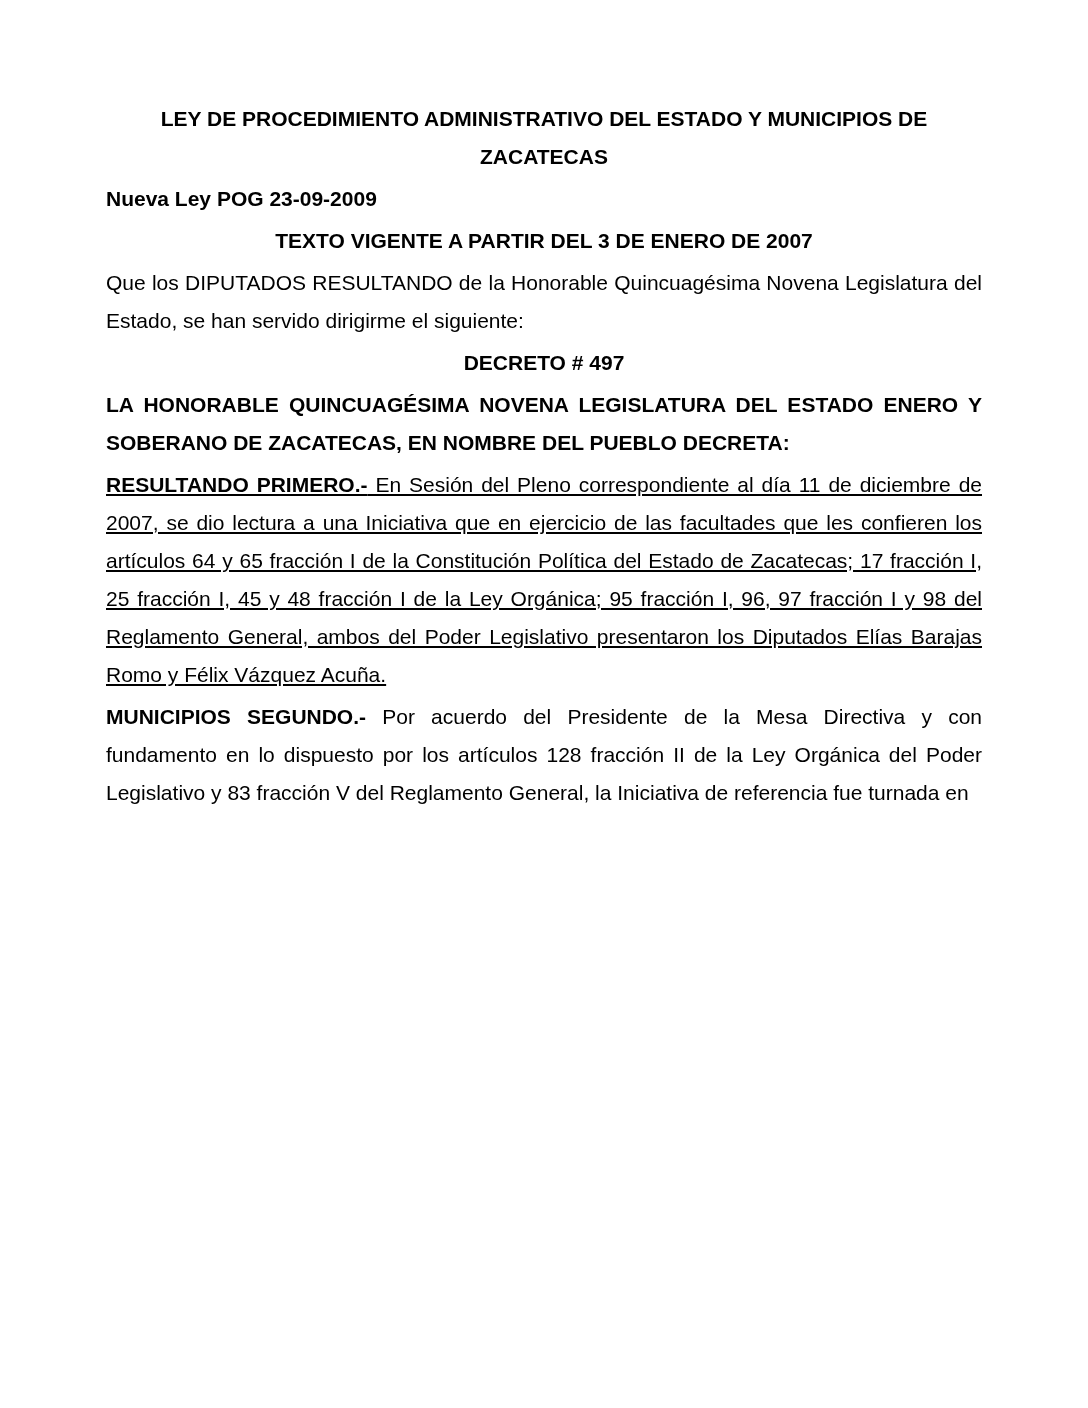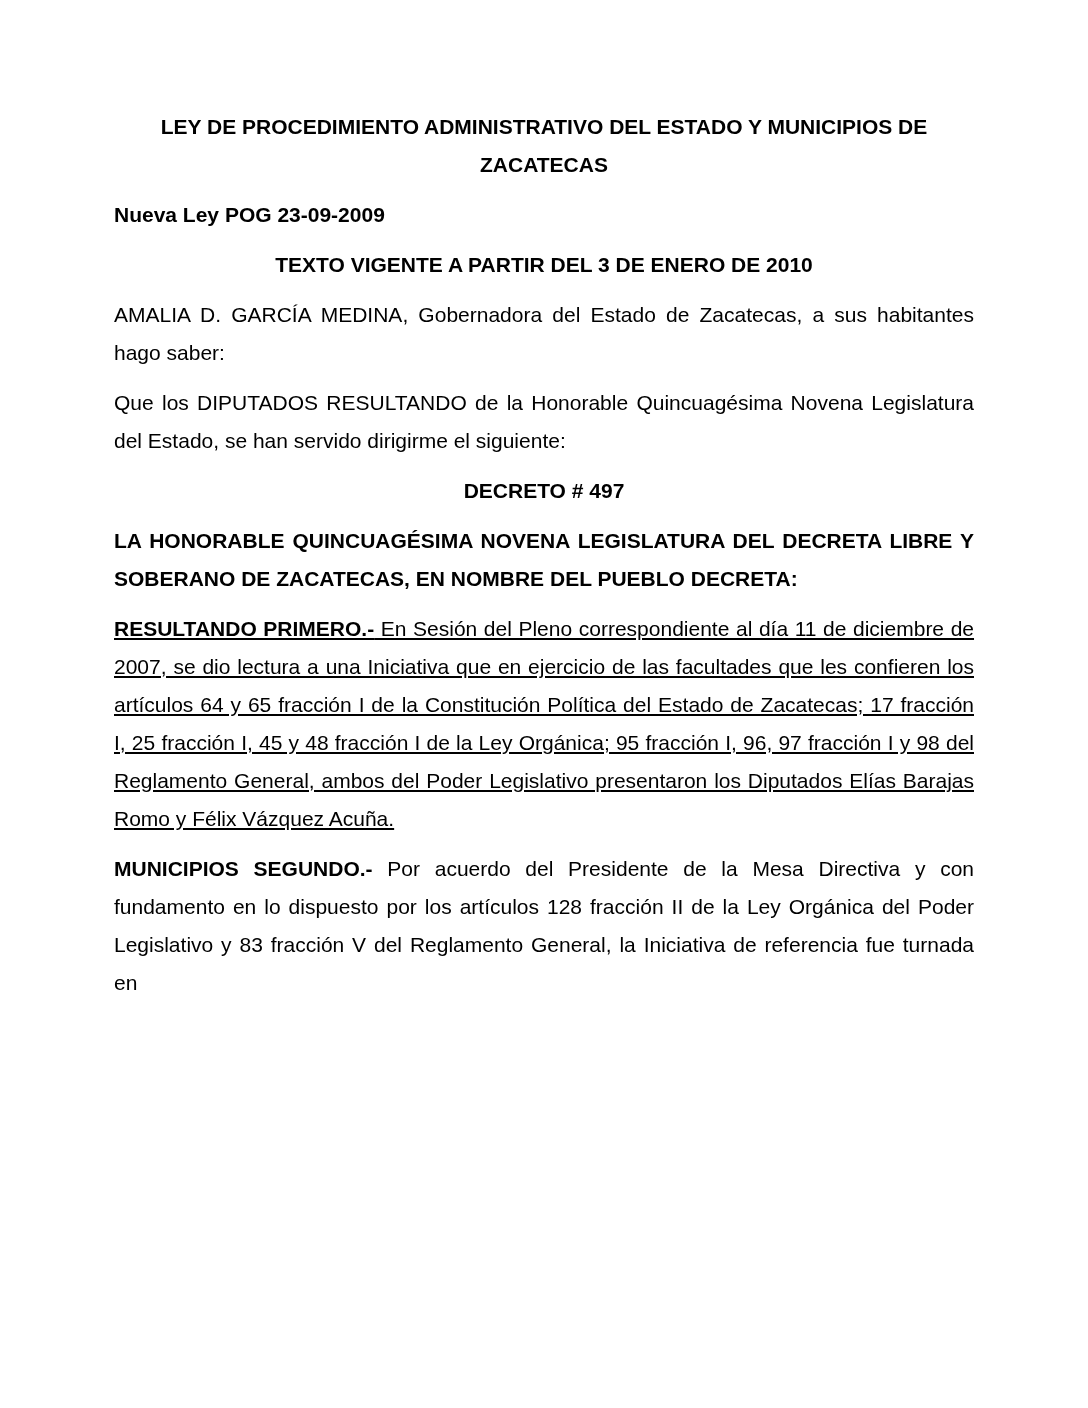--- a/index.html
+++ b/index.html
@@ -17,21 +17,21 @@
     width: 1088px;
     height: 1408px;
     padding: 96px 102px 0 102px;
     background: #ffffff;
     color: #000000;
     font-family: "Liberation Sans", "DejaVu Sans", sans-serif;
     font-size: 21px;
     line-height: 38px;
   }
   .page p, .page h1 {
-    margin: 12px;
+    margin: 4px;
     padding: 0;
     font-size: 21px;
     line-height: 38px;
   }
   .bold   { font-weight: bold; }
   .center { text-align: center; }
   .right  { }
   .justify{ text-align: justify; }
 
   .doc-title        { margin-top: 0;  }
@@ -48,27 +48,26 @@
 </head>
 <body>
 
 <div class="page">
 
   <h1 class="doc-title center bold">LEY DE PROCEDIMIENTO ADMINISTRATIVO DEL ESTADO Y MUNICIPIOS DE ZACATECAS</h1>
 
   <p class="new-law-ref right bold">Nueva Ley POG 23-09-2009</p>
 
 
-  <p class="effective-note center bold">TEXTO VIGENTE A PARTIR DEL 3 DE ENERO DE 2010</p>
+  <p class="effective-note center bold">TEXTO VIGENTE A PARTIR DEL 3 DE ENERO DE 2007</p>
 
-  <p class="governor-intro justify">AMALIA D. GARCÍA MEDINA, Gobernadora del Estado de Zacatecas, a sus habitantes hago saber:</p>
 
   <p class="transmittal justify">Que los DIPUTADOS RESULTANDO de la Honorable Quincuagésima Novena Legislatura del Estado, se han servido dirigirme el siguiente:</p>
 
   <p class="decree-heading center bold">DECRETO # 497</p>
 
-  <p class="decree-statement justify bold">LA HONORABLE QUINCUAGÉSIMA NOVENA LEGISLATURA DEL DECRETA LIBRE Y SOBERANO DE ZACATECAS, EN NOMBRE DEL PUEBLO DECRETA:</p>
+  <p class="decree-statement justify bold">LA HONORABLE QUINCUAGÉSIMA NOVENA LEGISLATURA DEL ESTADO ENERO Y SOBERANO DE ZACATECAS, EN NOMBRE DEL PUEBLO DECRETA:</p>
 
   <p class="resultando-1 justify"><span class="bold">RESULTANDO PRIMERO.-</span><span> En Sesión del Pleno correspondiente al día 11 de diciembre de 2007, se dio lectura a una Iniciativa que en ejercicio de las facultades que les confieren los artículos 64 y 65 fracción I de la Constitución Política del Estado de Zacatecas; 17 fracción I, 25 fracción I, 45 y 48 fracción I de la Ley Orgánica; 95 fracción I, 96, 97 fracción I y 98 del Reglamento General, ambos del Poder Legislativo presentaron los Diputados Elías Barajas Romo y Félix Vázquez Acuña.</span></p>
 
   <p class="resultando-2 justify"><span class="bold">MUNICIPIOS SEGUNDO.-</span><span> Por acuerdo del Presidente de la Mesa Directiva y con fundamento en lo dispuesto por los artículos 128 fracción II de la Ley Orgánica del Poder Legislativo y 83 fracción V del Reglamento General, la Iniciativa de referencia fue turnada en</span></p>
 
 </div>
 
 </body></html>

